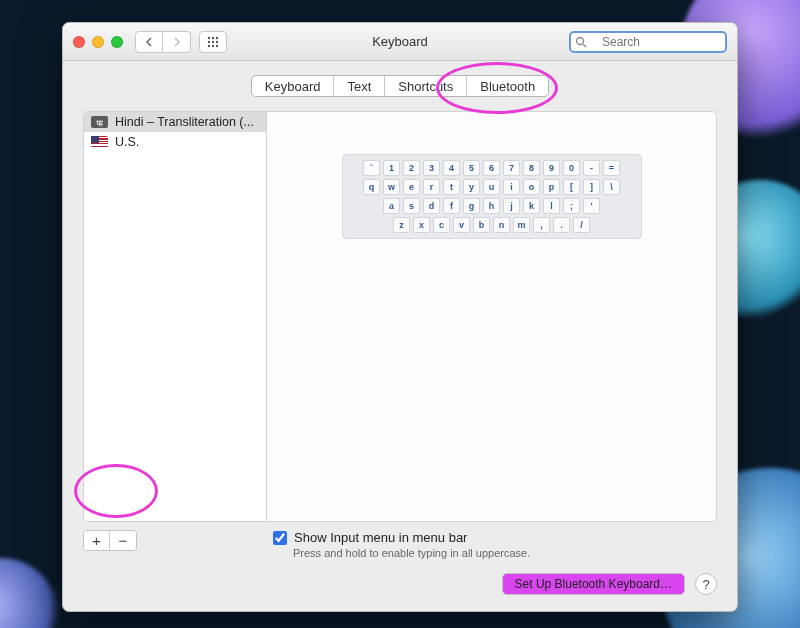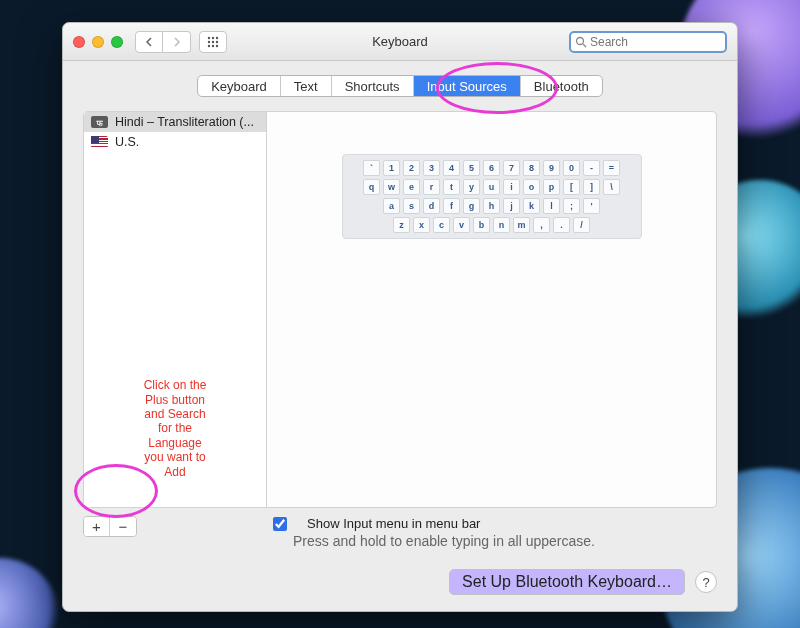--- a/index.html
+++ b/index.html
@@ -43,21 +43,21 @@
   .dot { width:12px; height:12px; border-radius:50%; border:0.5px solid rgba(0,0,0,0.15);}
   .dot.red{background:#ff5f57;} .dot.yellow{background:#febc2e;} .dot.green{background:#28c840;}
   .nav-buttons { display:flex; margin-left:12px; gap:0;}
   .nav-btn { width:28px; height:22px; background:#fff; border:1px solid #c8c8c8; display:flex; align-items:center; justify-content:center; font-size:11px; color:#555;}
   .nav-btn:first-child{border-radius:4px 0 0 4px;}
   .nav-btn:last-child{border-radius:0 4px 4px 0; border-left:none;}
   .grid-btn { width:28px; height:22px; background:#fff; border:1px solid #c8c8c8; border-radius:4px; margin-left:8px; display:flex; align-items:center; justify-content:center;}
   .grid-btn svg { width:12px; height:12px; }
   .title { position:absolute; left:0; right:0; text-align:center; font-size:13px; color:#333; pointer-events:none;}
   .search-wrap { margin-left:auto; }
-  .search { width:158px; height:22px; border:2.5px solid #6998d4; border-radius:5px; background:#fff; display:flex; align-items:center; padding:0 4px; gap:3px;}
+  .search { width:158px; height:22px; border:2.5px solid #6998d4; border-radius:5px; background:#fff; display:flex; align-items:center; padding:0 4px; gap:15px;}
   .search input { border:none; outline:none; width:100%; font-size:12px; color:#333; background:transparent;}
   .search .mag { flex-shrink:0; }
 
   .body { flex:1; padding: 14px 20px 16px 20px; display:flex; flex-direction:column; }
 
   .tabs { display:flex; justify-content:center; }
   .tabbar { display:flex; height:22px; border:1px solid #b5b5b5; border-radius:5px; overflow:hidden; background:#fff;}
   .tab { padding: 0 13px; font-size:13px; color:#333; display:flex; align-items:center; border-right:1px solid #c8c8c8; cursor:default;}
   .tab:last-child{border-right:none;}
   .tab.active { background:#3b82f0; color:#fff; }
@@ -77,26 +77,26 @@
   .krow { display:flex; gap:3px; margin-bottom:3px; justify-content:center;}
   .krow:last-child{margin-bottom:0;}
   .key { width:17px; height:16px; background:#fafbfc; border:1px solid #d0d5da; border-radius:2px; font-size:9px; color:#3a5a8a; font-weight:600; display:flex; align-items:center; justify-content:center;}
 
   .bottom-row { display:flex; margin-top:8px; align-items:flex-start;}
   .addremove { display:flex; border:1px solid #c2c2c2; border-radius:4px; overflow:hidden; height:21px; background:#fff;}
   .addremove button { width:26px; background:#fff; border:none; font-size:15px; color:#444; cursor:default; line-height:1; padding:0;}
   .addremove button:first-child{border-right:1px solid #d0d0d0;}
 
   .checks { margin-left:136px; font-size:13px; color:#222;}
-  .ck { display:flex; align-items:flex-start; gap:20px; margin-bottom:2px;}
+  .ck { display:flex; align-items:flex-start; gap:7px; margin-bottom:2px;}
   .ck input { width:14px; height:14px; margin-top:1px; accent-color:#2f6fe6;}
-  .subnote { font-size:14px; color:#666; margin-left:20px; margin-bottom:6px;}
+  .subnote { font-size:11px; color:#666; margin-left:20px; margin-bottom:0;}
 
   .footer { display:flex; justify-content:flex-end; align-items:center; gap:10px; margin-top:14px;}
-  .mac-btn { background:#c4b5fd; border:1px solid #c2c2c2; border-radius:5px; font-size:16px; padding:3px 12px; color:#222;}
+  .mac-btn { background:#d946ef; border:1px solid #c2c2c2; border-radius:5px; font-size:12px; padding:3px 12px; color:#222;}
   .help-btn { width:22px; height:22px; border-radius:50%; background:#fff; border:1px solid #c2c2c2; font-size:13px; color:#444; display:flex;align-items:center;justify-content:center;}
 
   
   .annot-oval { position:absolute; border:3px solid #e83bd6; border-radius:50%; pointer-events:none;}
   .oval-tab { width:122px; height:52px; left:436px; top:62px; }
   .oval-plus { width:84px; height:54px; left:74px; top:464px; }
 </style>
 </head>
 <body>
 
@@ -149,38 +149,36 @@
       </div>
     </div>
   </div>
 
   <div class="body">
     <div class="tabs">
       <div class="tabbar" id="tabbar">
           <div class="tab">Keyboard</div>
           <div class="tab">Text</div>
           <div class="tab">Shortcuts</div>
-          <div class="tab active">Input Sources</div>
           <div class="tab">Bluetooth</div>
         </div>
     </div>
 
     <div class="content">
       <div class="sidebar">
         <div id="srclist">
             <div class="srcitem selected">
               <div class="srcicon hindi">फ</div>
               <span>Hindi – Transliteration (...</span>
             </div>
             <div class="srcitem">
               <div class="srcicon us"></div>
               <span>U.S.</span>
             </div>
           </div>
-        <div class="annot" id="annot">Click on the<br>Plus button<br>and Search<br>for the<br>Language<br>you want to<br>Add</div>
       </div>
       <div class="preview">
         <div class="kb" id="kb">
             <div class="krow">
               <div class="key">`</div>
               <div class="key">1</div>
               <div class="key">2</div>
               <div class="key">3</div>
               <div class="key">4</div>
               <div class="key">5</div>

